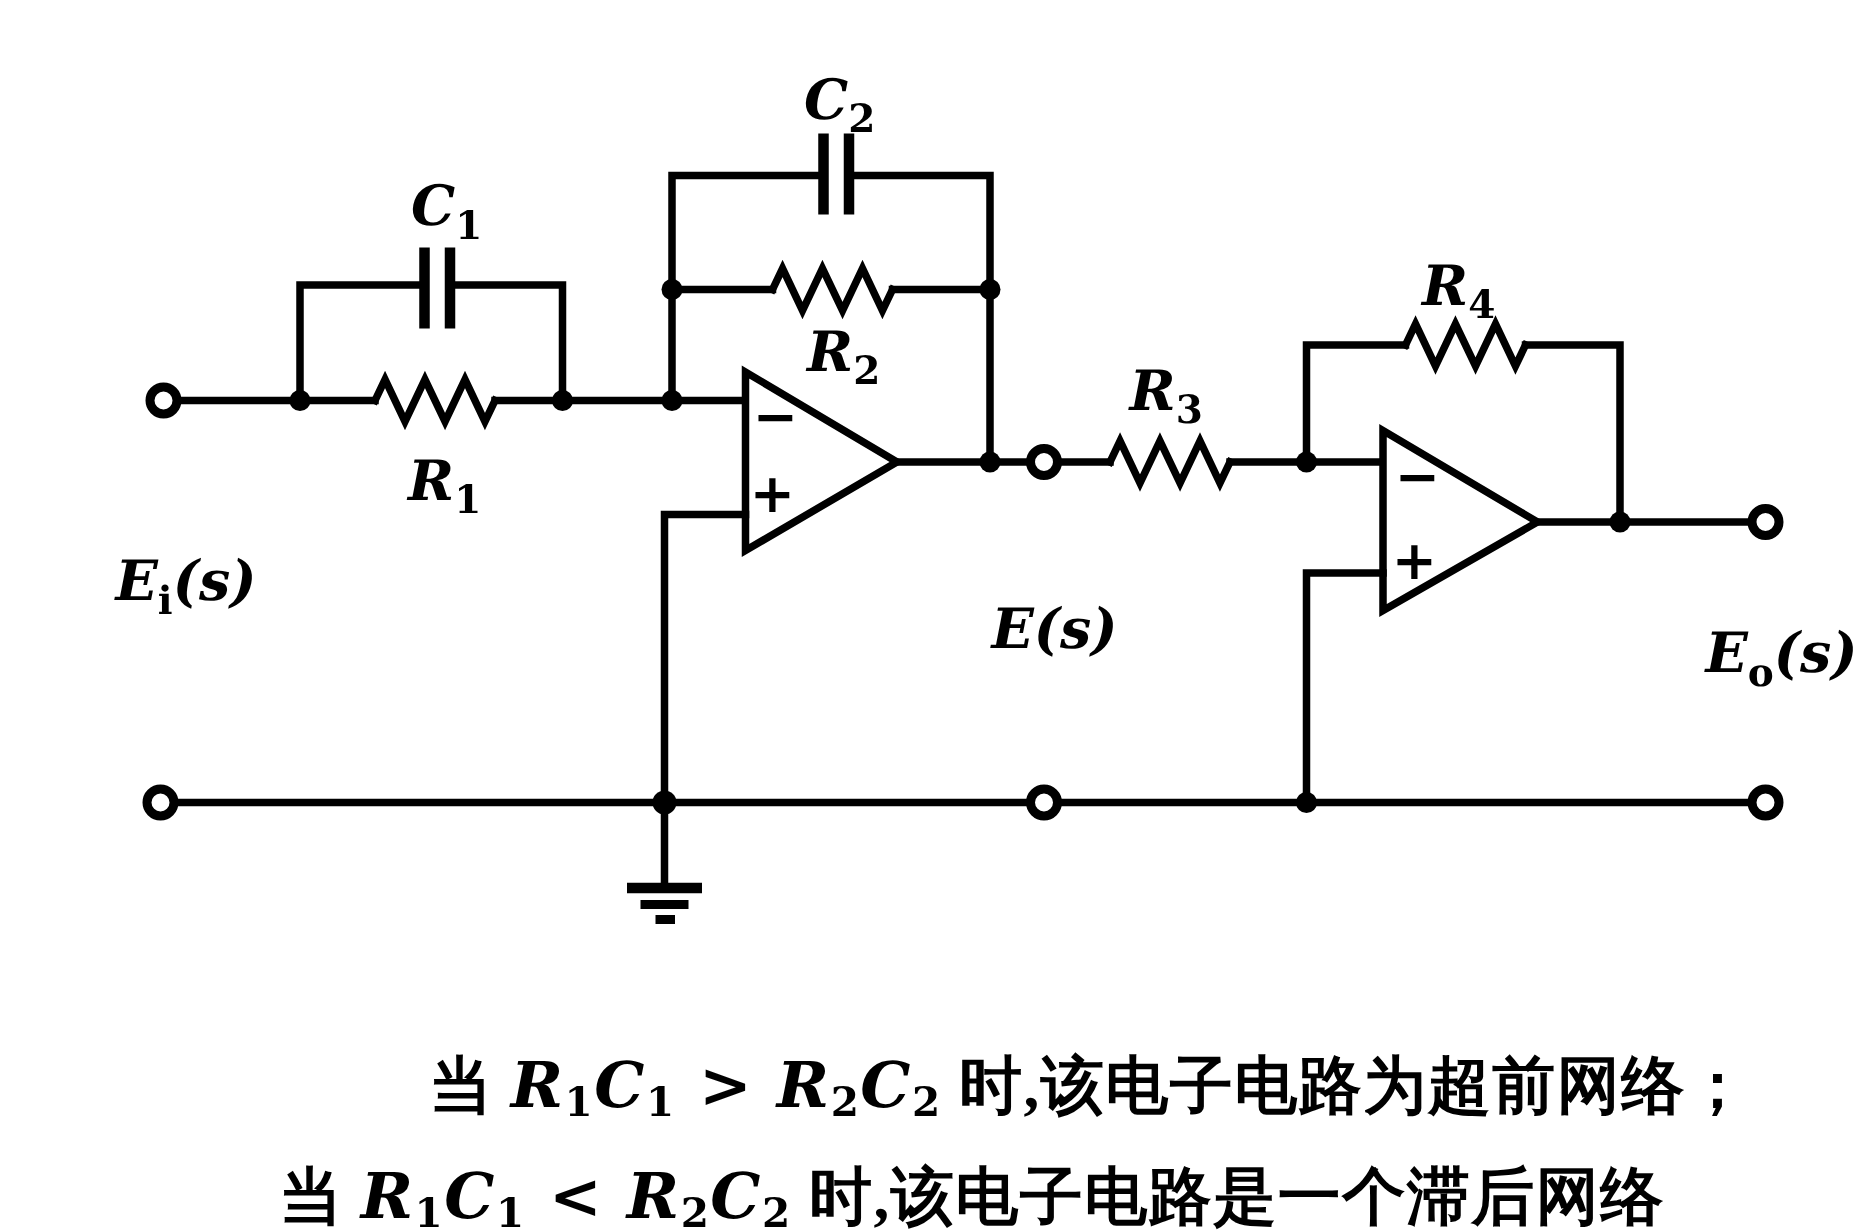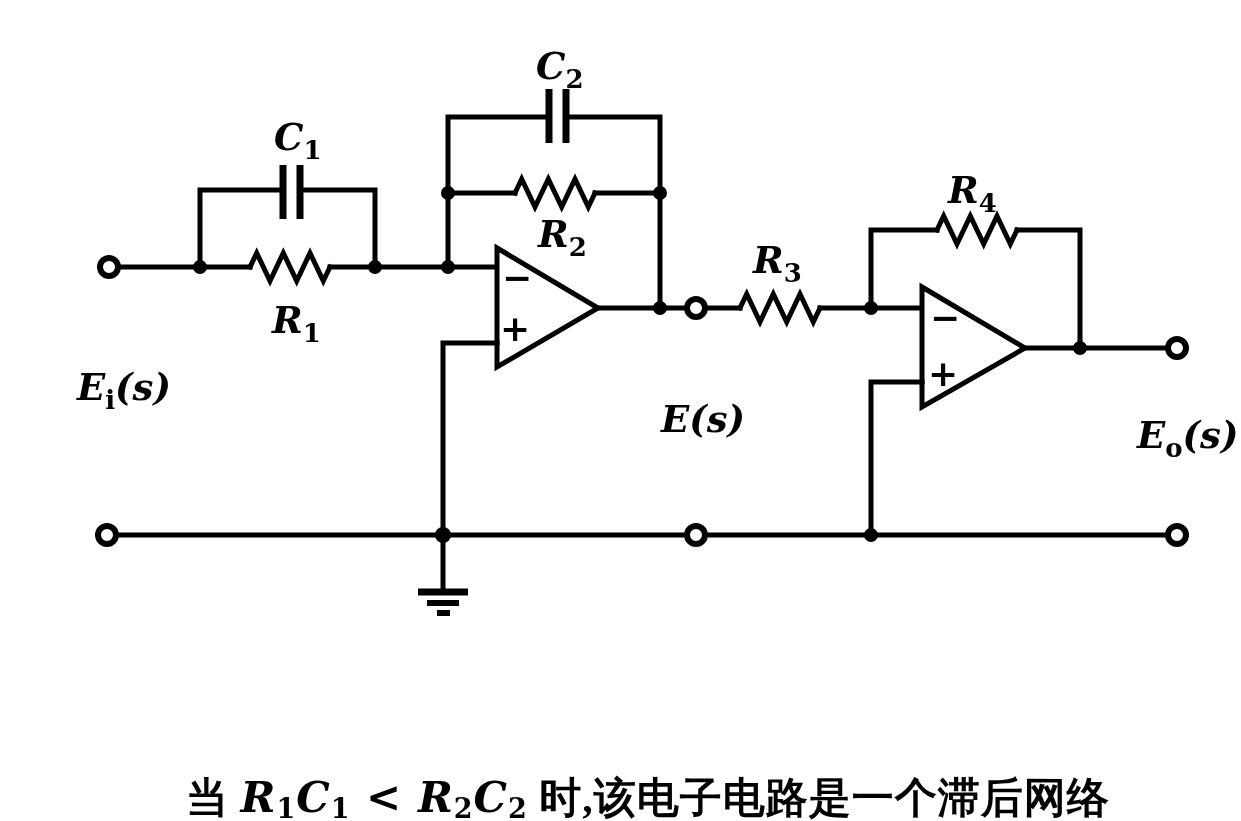--- a/index.html
+++ b/index.html
@@ -93,18 +93,21 @@
     <text class="clabel" x="536" y="79"><tspan>C</tspan><tspan class="sub" dy="9">2</tspan></text>
     <text class="clabel" x="538" y="247"><tspan>R</tspan><tspan class="sub" dy="9">2</tspan></text>
     <text class="clabel" x="753" y="273"><tspan>R</tspan><tspan class="sub" dy="9">3</tspan></text>
     <text class="clabel" x="948" y="203"><tspan>R</tspan><tspan class="sub" dy="9">4</tspan></text>
 
     <text class="clabel" x="77" y="400"><tspan>E</tspan><tspan class="sub" dy="9">i</tspan><tspan class="suf" dy="-9">(s)</tspan></text>
     <text class="clabel" x="661" y="432"><tspan>E</tspan><tspan class="suf">(s)</tspan></text>
     <text class="clabel" x="1137" y="448"><tspan>E</tspan><tspan class="sub" dy="9">o</tspan><tspan class="suf" dy="-9">(s)</tspan></text>
   </svg>
 
+  <div class="cap-line" style="left:240px;top:648px;">
+    <span class="cjk">当 </span><span class="mvar">R</span><sub class="msub">1</sub><span class="mvar">C</span><sub class="msub">1</sub><span class="mrel"> &gt; </span><span class="mvar">R</span><sub class="msub">2</sub><span class="mvar">C</span><sub class="msub">2</sub><span class="cjk"> 时,该电子电路为超前网络；</span>
+  </div>
 
   <div class="cap-line" style="left:140px;top:722px;">
     <span class="cjk">当 </span><span class="mvar">R</span><sub class="msub">1</sub><span class="mvar">C</span><sub class="msub">1</sub><span class="mrel"> &lt; </span><span class="mvar">R</span><sub class="msub">2</sub><span class="mvar">C</span><sub class="msub">2</sub><span class="cjk"> 时,该电子电路是一个滞后网络</span>
   </div>
 
 </div>
 
 </body></html>

